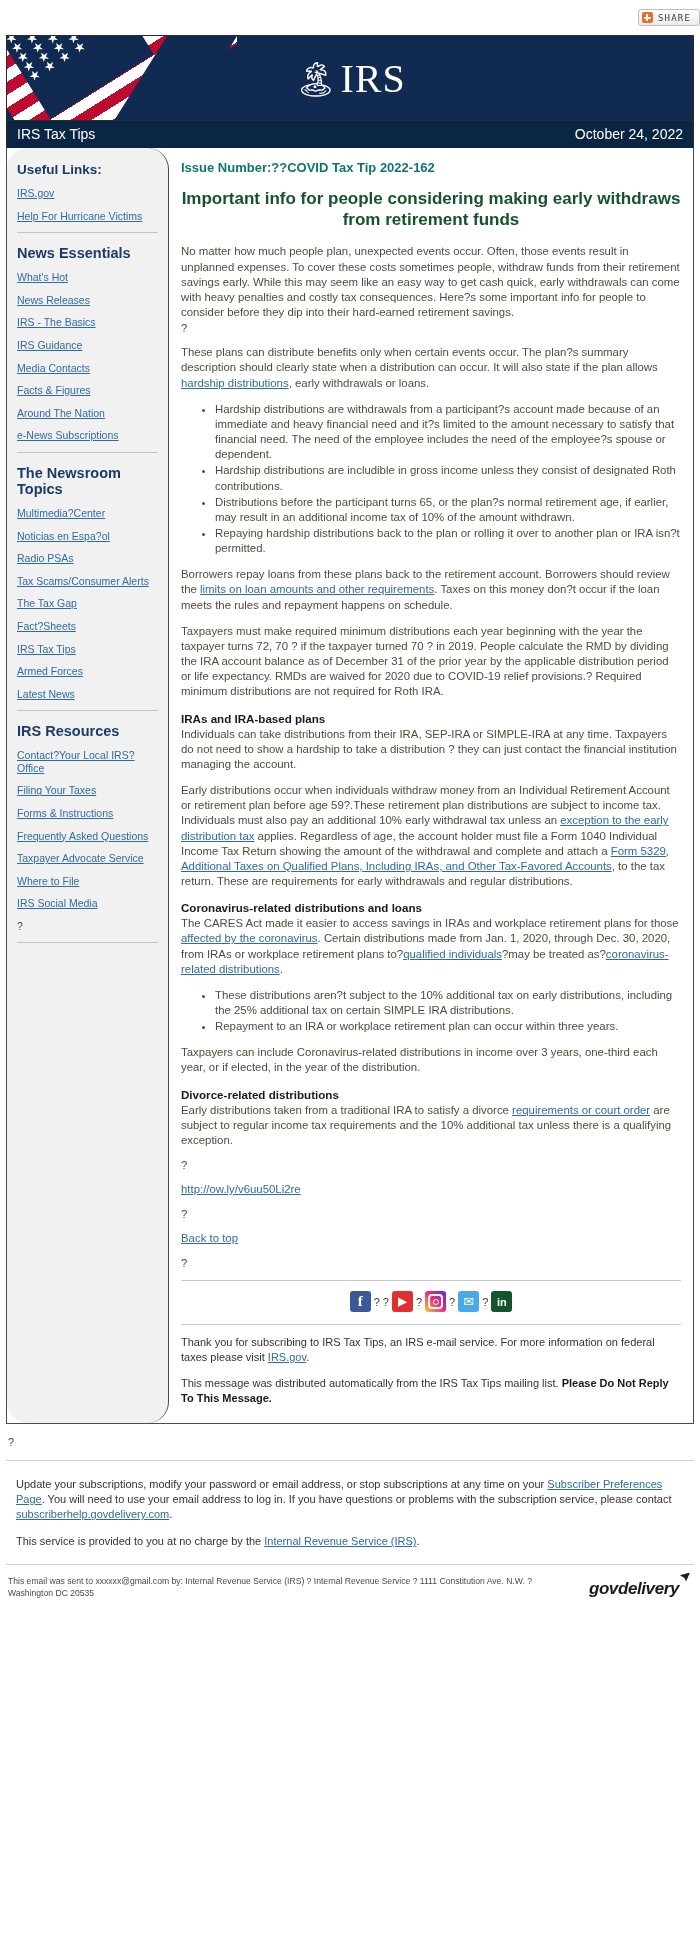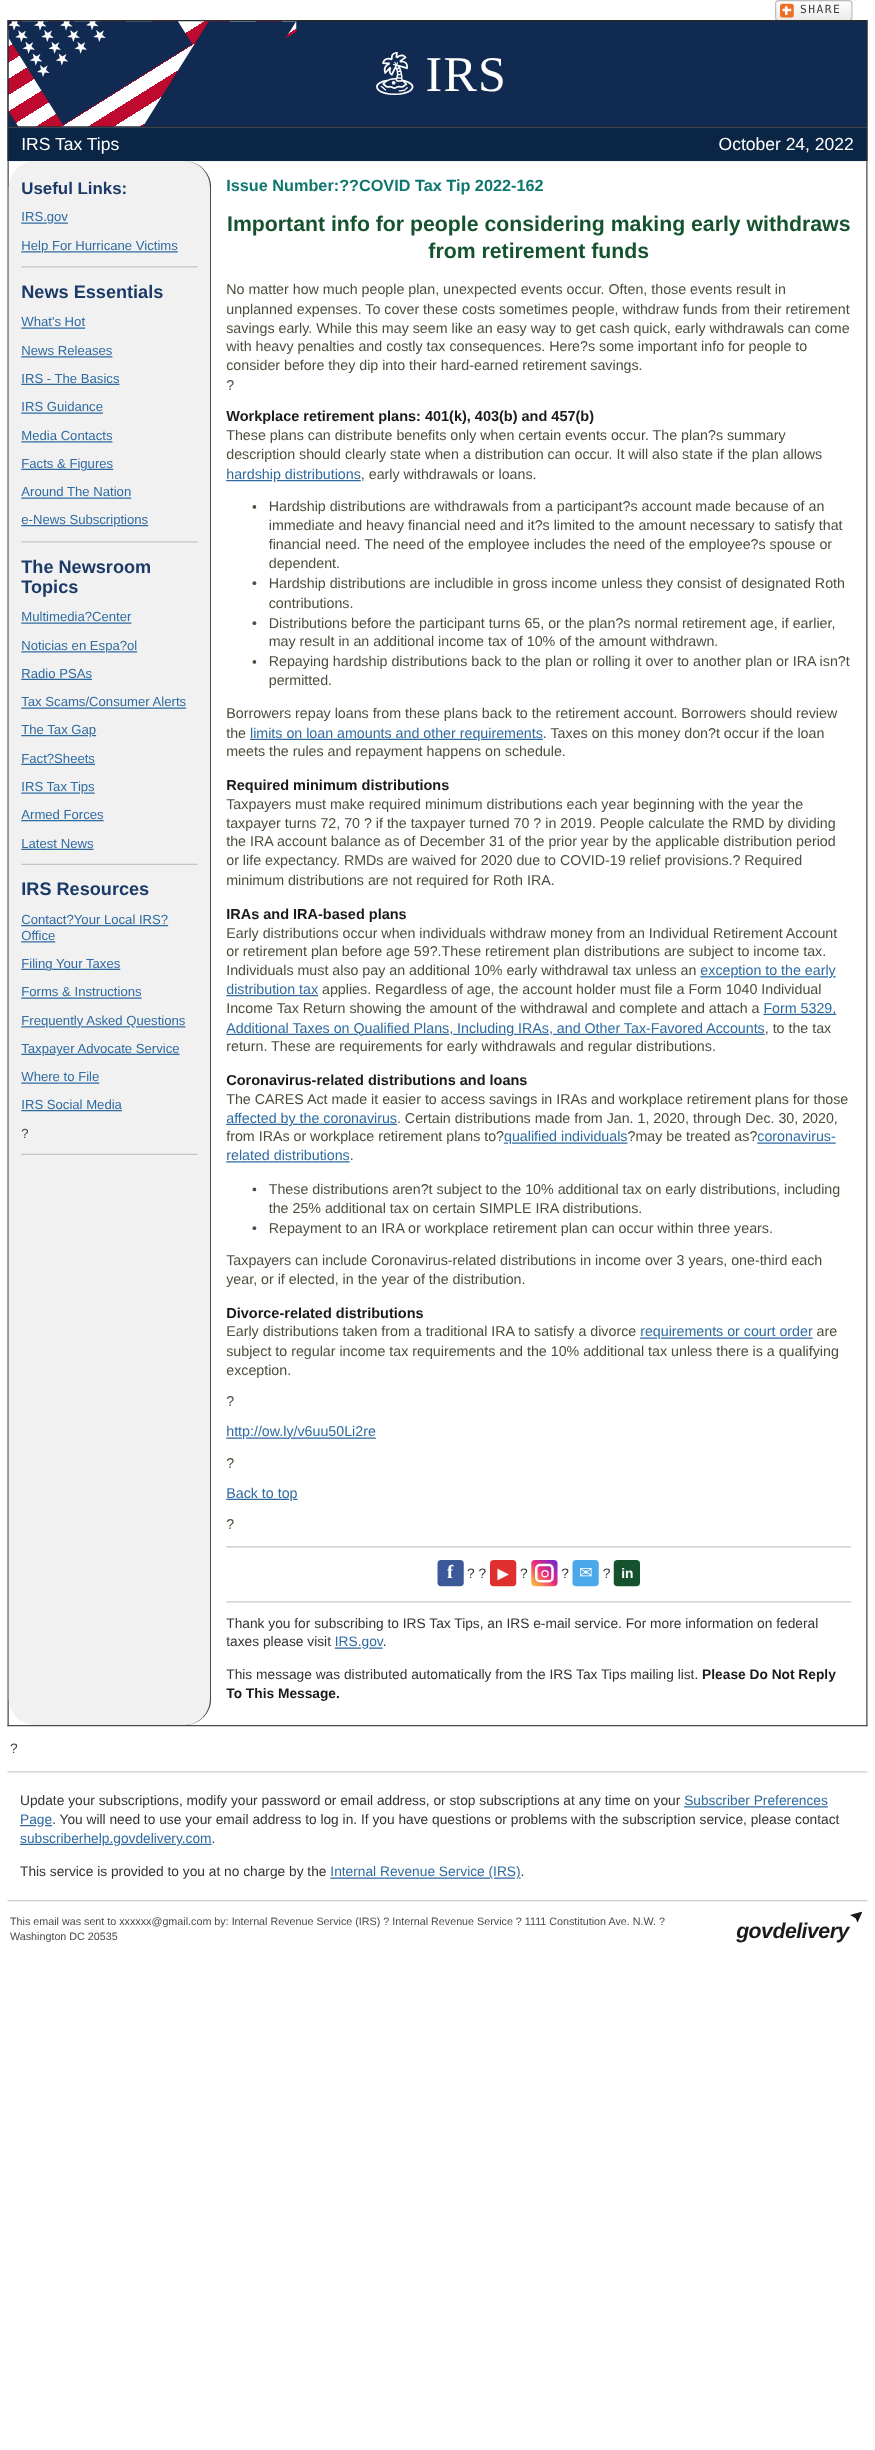--- a/index.html
+++ b/index.html
@@ -6,25 +6,25 @@
   html, body { margin: 0; padding: 0; }
   body {
     width: 700px;
     background: #ffffff;
     font-family: "Liberation Sans", sans-serif;
     color: #333333;
   }
 
   
   .share-bar {
-    height: 16px;
+    height: 35px;
     display: flex;
     justify-content: flex-end;
     align-items: center;
-    padding-right: 18px;
+    padding-right: 0;
   }
   .share-btn {
     display: inline-flex;
     align-items: center;
     gap: 5px;
     border: 1px solid #bdbdbd;
     border-radius: 3px;
     background: linear-gradient(#ffffff, #ebebeb);
     padding: 2px 8px 2px 3px;
     height: 17px;
@@ -395,36 +395,35 @@
   </div>
 
   <div class="main">
 
     <div class="issue-no">Issue Number:??COVID Tax Tip 2022-162</div>
     <h1 class="headline">Important info for people considering making early withdraws from retirement funds</h1>
 
     <p class="p tight">No matter how much people plan, unexpected events occur. Often, those events result in unplanned expenses. To cover these costs sometimes people, withdraw funds from their retirement savings early. While this may seem like an easy way to get cash quick, early withdrawals can come with heavy penalties and costly tax consequences. Here?s some important info for people to consider before they dip into their hard-earned retirement savings.</p>
     <p class="qmark">?</p>
 
-    <div class="sec-head">Workplace retirement plans: 401(k), 403(b) and 457(b)</div>
     <p class="p"><span>These plans can distribute benefits only when certain events occur. The plan?s summary description should clearly state when a distribution can occur. It will also state if the plan allows </span><a class="ln">hardship distributions</a><span>, early withdrawals or loans.</span></p>
 
     <ul class="bullets">
       <li>Hardship distributions are withdrawals from a participant?s account made because of an immediate and heavy financial need and it?s limited to the amount necessary to satisfy that financial need. The need of the employee includes the need of the employee?s spouse or dependent.</li>
       <li>Hardship distributions are includible in gross income unless they consist of designated Roth contributions.</li>
       <li>Distributions before the participant turns 65, or the plan?s normal retirement age, if earlier, may result in an additional income tax of 10% of the amount withdrawn.</li>
       <li>Repaying hardship distributions back to the plan or rolling it over to another plan or IRA isn?t permitted.</li>
     </ul>
 
     <p class="p"><span>Borrowers repay loans from these plans back to the retirement account. Borrowers should review the </span><a class="ln">limits on loan amounts and other requirements</a><span>. Taxes on this money don?t occur if the loan meets the rules and repayment happens on schedule.</span></p>
 
-    <div class="sec-head">Required minimum distributions</div>
     <p class="p">Taxpayers must make required minimum distributions each year beginning with the year the taxpayer turns 72, 70 ? if the taxpayer turned 70 ? in 2019. People calculate the RMD by dividing the IRA account balance as of December 31 of the prior year by the applicable distribution period or life expectancy. RMDs are waived for 2020 due to COVID-19 relief provisions.? Required minimum distributions are not required for Roth IRA.</p>
 
     <div class="sec-head">IRAs and IRA-based plans</div>
+    <p class="p">Individuals can take distributions from their IRA, SEP-IRA or SIMPLE-IRA at any time. Taxpayers do not need to show a hardship to take a distribution ? they can just contact the financial institution managing the account.</p>
 
     <p class="p"><span>Early distributions occur when individuals withdraw money from an Individual Retirement Account or retirement plan before age 59?.These retirement plan distributions are subject to income tax. Individuals must also pay an additional 10% early withdrawal tax unless an </span><a class="ln">exception to the early distribution tax</a><span> applies. Regardless of age, the account holder must file a Form 1040 Individual Income Tax Return showing the amount of the withdrawal and complete and attach a </span><a class="ln">Form 5329, Additional Taxes on Qualified Plans, Including IRAs, and Other Tax-Favored Accounts</a><span>, to the tax return. These are requirements for early withdrawals and regular distributions.</span></p>
 
     <div class="sec-head">Coronavirus-related distributions and loans</div>
     <p class="p"><span>The CARES Act made it easier to access savings in IRAs and workplace retirement plans for those </span><a class="ln">affected by the coronavirus</a><span>. Certain distributions made from Jan. 1, 2020, through Dec. 30, 2020, from IRAs or workplace retirement plans to?</span><a class="ln">qualified individuals</a><span>?may be treated as?</span><a class="ln">coronavirus-related distributions</a><span>.</span></p>
 
     <ul class="bullets">
       <li>These distributions aren?t subject to the 10% additional tax on early distributions, including the 25% additional tax on certain SIMPLE IRA distributions.</li>
       <li>Repayment to an IRA or workplace retirement plan can occur within three years.</li>
     </ul>

